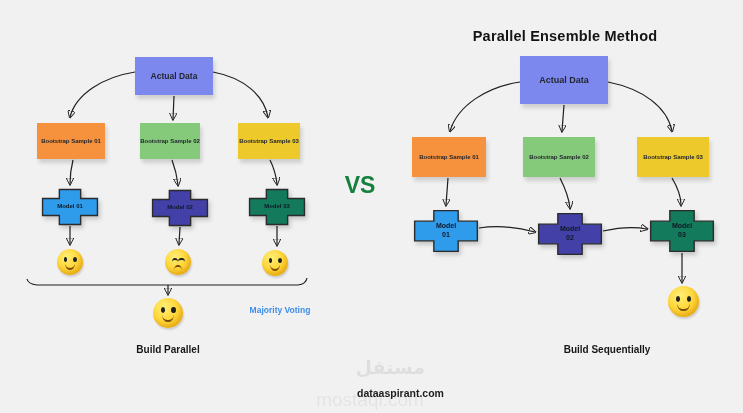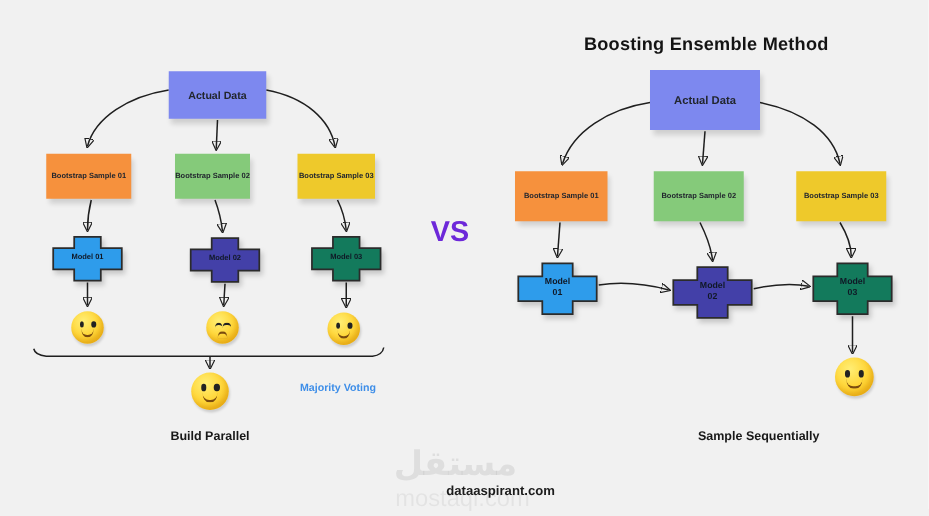--- a/index.html
+++ b/index.html
@@ -1,19 +1,19 @@
 <!DOCTYPE html>
 <html><head>
 <meta charset="utf-8">
 <style>
   html,body{margin:0;padding:0;}
   body{font-family:"Liberation Sans", sans-serif;}
   .canvas{position:relative;width:743px;height:413px;background:#f1f1f1;overflow:hidden;}
   .title{position:absolute;font-weight:bold;font-size:14.5px;color:#141414;text-align:center;letter-spacing:.2px;}
-  .vs{position:absolute;font-weight:bold;font-size:23px;color:#6d28d9;text-align:center;}
+  .vs{position:absolute;font-weight:bold;font-size:23px;color:#15803d;text-align:center;}
   .box{position:absolute;display:flex;align-items:center;justify-content:center;
        box-shadow:2px 4px 4px rgba(0,0,0,.14);color:#22262e;}
   .box .blabel{font-weight:600;text-align:right;}
   .actual-l{left:135px;top:57px;width:78px;height:38px;font-size:8.5px;}
   .actual-r{left:520px;top:56px;width:88px;height:48px;font-size:9px;}
   .sample{font-size:6px;}
   .s-l1{left:37px;top:123px;width:68px;height:36px;}
   .s-l2{left:140px;top:123px;width:60px;height:36px;}
   .s-l3{left:238px;top:123px;width:62px;height:36px;}
   .s-r1{left:412px;top:137px;width:74px;height:40px;}
@@ -42,30 +42,30 @@
     border-bottom:2.5px solid #7a4b0e;border-radius:0 0 45% 45% / 0 0 95% 95%;}
   .emoji.pensive .eye{background:transparent;height:26%;width:24%;border-radius:50% 50% 0 0;
     border-top:2px solid #222;top:34%;}
   .emoji.pensive .mouth{position:absolute;left:36%;bottom:15%;width:28%;height:16%;
     border-top:2.5px solid #7a4b0e;border-radius:45% 45% 0 0 / 95% 95% 0 0;}
   .e-l1{left:57px;top:249px;width:26px;height:26px;}
   .e-l2{left:165px;top:249px;width:26px;height:26px;}
   .e-l3{left:262px;top:250px;width:26px;height:26px;}
   .e-lf{left:153px;top:298px;width:30px;height:30px;}
   .e-r{left:668px;top:286px;width:31px;height:31px;}
-  .majority{position:absolute;left:240px;top:305px;width:80px;text-align:left;
+  .majority{position:absolute;left:240px;top:305px;width:80px;text-align:center;
     font-size:8.5px;font-weight:bold;color:#3e8ee8;}
   .caption{position:absolute;font-weight:bold;font-size:10px;color:#181818;text-align:center;width:110px;}
   .cap-l{left:113px;top:344px;}
   .cap-r{left:552px;top:344px;}
   .arrows{position:absolute;inset:0;width:743px;height:413px;pointer-events:none;}
   .arrows path{fill:none;stroke:#1f1f1f;stroke-width:1.2;}
   
-  .wm-ar{position:absolute;left:315px;top:356px;width:110px;text-align:left;font-weight:bold;
-    font-size:27px;color:rgba(0,0,0,0.08);font-family:"DejaVu Sans", sans-serif;}
+  .wm-ar{position:absolute;left:315px;top:356px;width:110px;text-align:right;font-weight:bold;
+    font-size:19px;color:rgba(0,0,0,0.08);font-family:"DejaVu Sans", sans-serif;}
   .wm-site{position:absolute;left:315px;top:389px;width:110px;text-align:center;
     font-size:19px;color:rgba(0,0,0,0.055);}
   .credit{position:absolute;left:357px;top:387px;font-size:10.5px;font-weight:bold;color:#1c1c1c;}
 </style>
 </head>
 <body>
 
 <div class="canvas">
 
   <svg class="arrows" viewBox="0 0 743 413">
@@ -156,21 +156,21 @@
     <span class="eye l"></span>
       <span class="eye r"></span>
       <span class="mouth"></span>
   </div>
 
   <div class="majority">Majority Voting</div>
   <div class="caption cap-l">Build Parallel</div>
 
   <div class="vs" style="left:338px;top:172px;width:44px">VS</div>
 
-  <div class="title" style="left:465px;top:28px;width:200px">Boosting Ensemble Method</div>
+  <div class="title" style="left:465px;top:28px;width:200px">Parallel Ensemble Method</div>
 
   <div class="box actual-r" style="background-color: rgb(125, 136, 239);">
     <span class="blabel">Actual Data</span>
   </div>
 
   <div class="box sample s-r1" style="background-color: rgb(246, 145, 61);">
     <span class="blabel">Bootstrap Sample 01</span>
   </div>
   <div class="box sample s-r2" style="background-color: rgb(133, 202, 122);">
     <span class="blabel">Bootstrap Sample 02</span>
@@ -206,19 +206,19 @@
         <span>03</span>
       </span>
   </div>
 
   <div class="emoji e-r happy">
     <span class="eye l"></span>
       <span class="eye r"></span>
       <span class="mouth"></span>
   </div>
 
-  <div class="caption cap-r">Sample Sequentially</div>
+  <div class="caption cap-r">Build Sequentially</div>
 
   <div class="wm-ar">مستقل</div>
   <div class="wm-site">mostaql.com</div>
   <div class="credit">dataaspirant.com</div>
 
 </div>
 
 </body></html>

